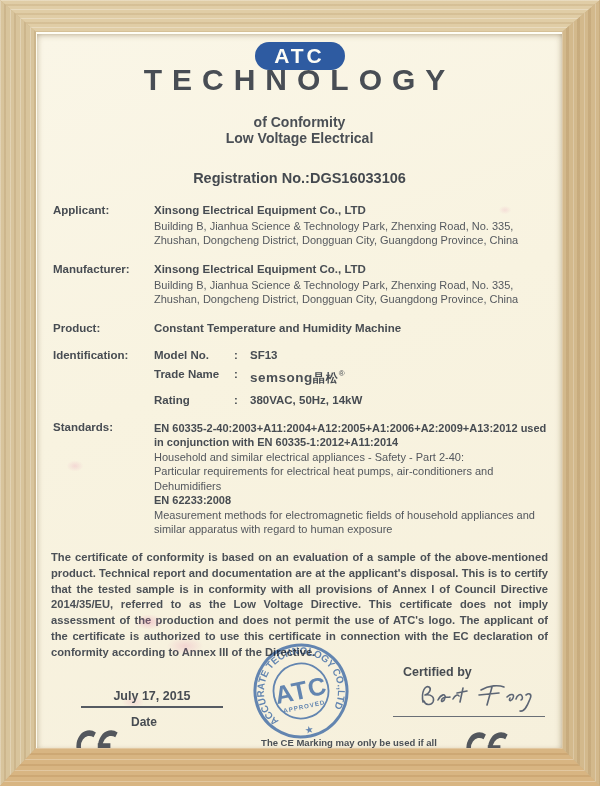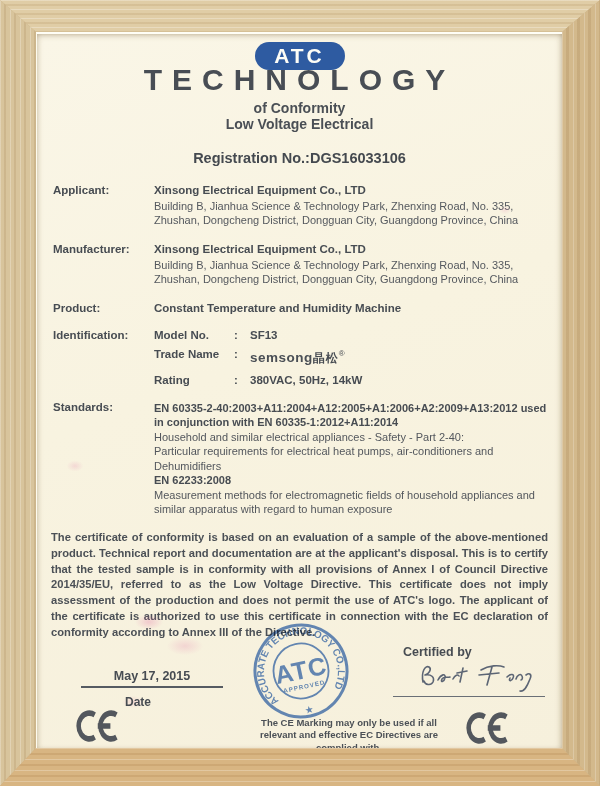--- a/index.html
+++ b/index.html
@@ -35,23 +35,23 @@
     radial-gradient(9px 6px at 468px 176px, rgba(226,110,165,.16), transparent 70%),
     radial-gradient(16px 9px at 96px 668px, rgba(226,110,165,.18), transparent 70%),
     radial-gradient(11px 7px at 300px 520px, rgba(226,110,165,.12), transparent 70%); }
 
   
   .hdr { text-align:center; position:relative; }
   .atc-pill { display:inline-block; background:#2e5ba1; color:#fdfdf6; border-radius:15px;
     width:90px; height:28px; line-height:28px; font-weight:bold; font-size:21px; letter-spacing:3px; }
   .title { position:relative; z-index:2; margin-top:-7px; font-size:30px; font-weight:bold;
     letter-spacing:10px; color:#484d54; }
-  .sub { font-weight:bold; font-size:14px; margin-top:3px; color:#4a4f55; }
+  .sub { font-weight:bold; font-size:14px; margin-top:17px; color:#4a4f55; }
   .dir { font-weight:bold; font-size:14px; line-height:1.25; color:#4a4f55; }
-  .reg { font-weight:bold; font-size:14.5px; margin-top:16px; color:#44494f; }
+  .reg { font-weight:bold; font-size:14.5px; margin-top:22px; color:#44494f; }
 
   
   .row { display:grid; grid-template-columns:103px 1fr; margin-top:15px; }
   .lbl { font-weight:bold; font-size:11.5px; padding-left:2px; }
   .name { font-weight:bold; font-size:11.5px; }
   .addr { font-size:11px; line-height:1.32; color:#54585e; margin-top:3px; max-width:400px; }
   .sub-row { display:grid; grid-template-columns:80px 16px 1fr; margin-bottom:7px; }
   .sub-row .name { font-size:11.5px; }
   .colon { font-weight:bold; font-size:11.5px; }
   .val { font-weight:bold; font-size:11.5px; }
@@ -65,21 +65,21 @@
     text-align:justify; color:#4b5056; }
 
   
   .bottom { position:relative; height:110px; margin-top:4px; }
   .certified { position:absolute; left:352px; top:0; width:130px; text-align:left;
     font-weight:bold; font-size:12.5px; }
   .sig-svg { position:absolute; left:362px; top:13px; }
   .sig-line { position:absolute; left:342px; top:51px; width:152px; border-top:1.5px solid #6a6f76; }
   .date-val { position:absolute; left:30px; top:24px; width:142px; text-align:center;
     font-weight:bold; font-size:12.5px; border-bottom:2px solid #565b62; padding-bottom:3px; }
-  .date-lbl { position:absolute; left:16px; top:50px; width:142px; text-align:center;
+  .date-lbl { position:absolute; left:22px; top:50px; width:142px; text-align:center;
     font-weight:bold; font-size:12px; }
   .stamp-svg { position:absolute; left:172px; top:-52px; mix-blend-mode:multiply; opacity:.9; }
   .ce { stroke:#53575d; fill:none; }
   .ce-left { position:absolute; left:22px; top:62px; }
   .ce-right { position:absolute; left:412px; top:64px; }
   .ce-note { position:absolute; left:192px; top:72px; width:212px; text-align:center;
     font-weight:bold; font-size:9.5px; line-height:1.3; color:#4b5056; }
 
   .stamp-text { fill:#5581c6; font-family:"Liberation Sans",sans-serif; }
 </style>
@@ -172,21 +172,21 @@
           <path d="M40,21 C42,17 45,16 46,18"></path>
           <path d="M50,10 L47,24 M44,15 L54,13"></path>
           <path d="M68,12 C76,7 86,7 91,9 M79,9 L74,27 M66,17 L86,15"></path>
           <path d="M94,19 C98,15 102,16 100,20 C99,23 95,24 97,20"></path>
           <path d="M103,21 C104,17 108,15 109,18 C110,20 109,22 108,22"></path>
           <path d="M113,17 C117,14 119,17 117,21 C115,26 112,34 107,33"></path>
         </g>
       </svg>
       <div class="sig-line"></div>
 
-      <div class="date-val">May 17, 2015</div>
+      <div class="date-val">July 17, 2015</div>
       <div class="date-lbl">Date</div>
 
       <svg class="stamp-svg" width="156" height="156" viewBox="-78 -78 156 156">
         <g transform="rotate(-12)" stroke="#5581c6" fill="none">
           <circle r="46" stroke-width="3"></circle>
           <circle r="27.5" stroke-width="1.8"></circle>
           <path id="ringPath" d="M -26.2,26.2 A 37,37 0 1 1 26.2,26.2" stroke="none"></path>
           <text class="stamp-text" font-size="10" font-weight="bold" stroke="none">
             <textPath href="#ringPath" startOffset="2" textLength="168" lengthAdjust="spacingAndGlyphs">ACCURATE TECHNOLOGY CO.,LTD</textPath>
           </text>

